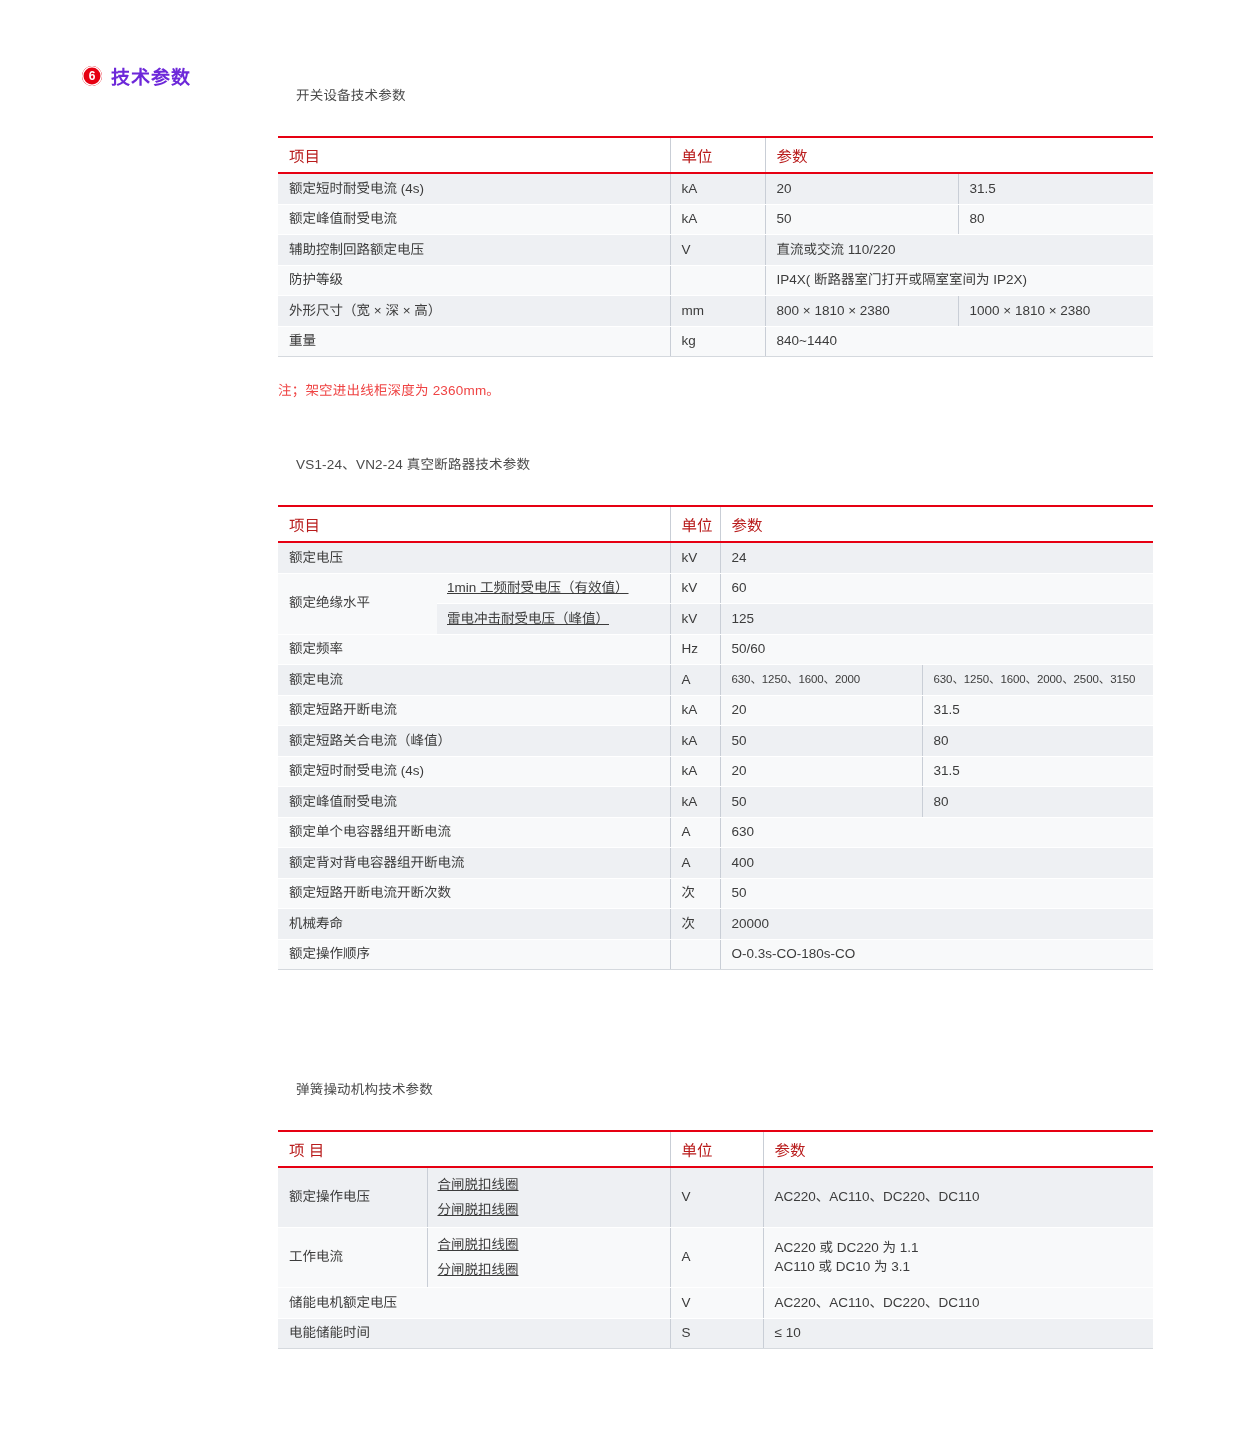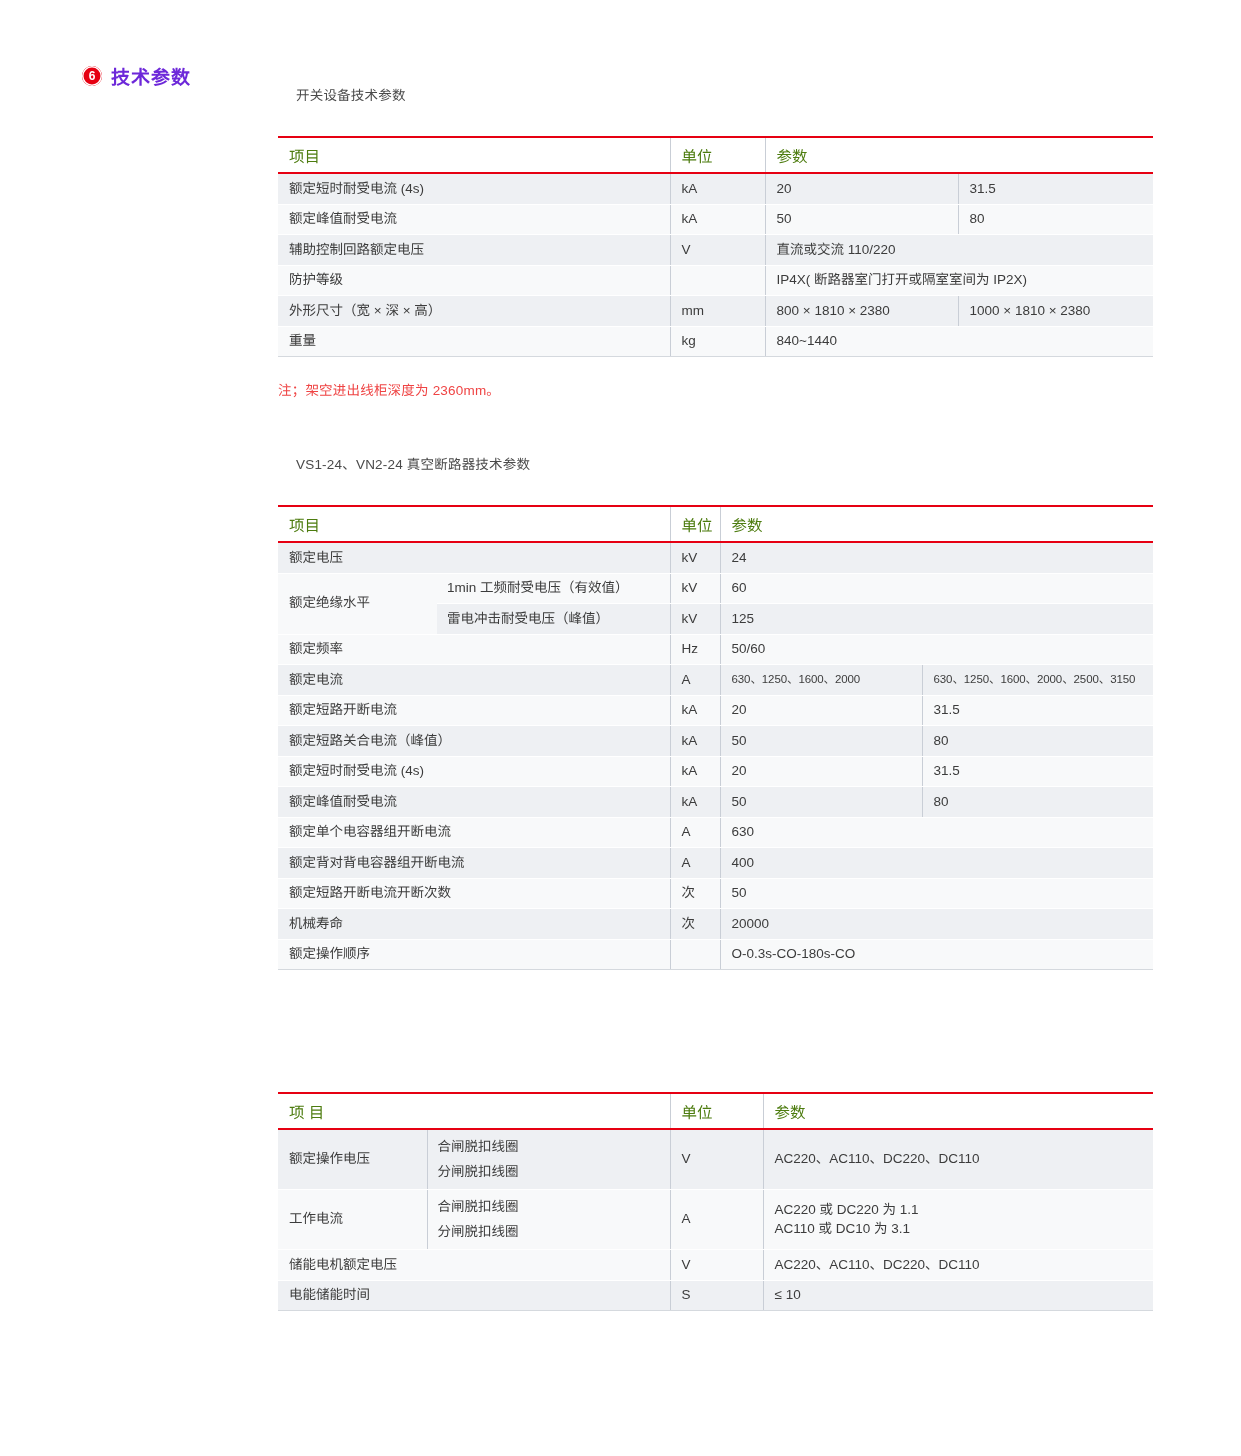--- a/index.html
+++ b/index.html
@@ -74,21 +74,21 @@
     padding: 0;
     margin: 0;
     vertical-align: middle;
     text-align: left;
     font-weight: normal;
   }
 
   
   table.spec thead th {
     font-size: 15.5px;
-    color: #4d7c0f;
+    color: #b91c1c;
     height: 34px;
     padding: 0 0 0 11px;
     background: #ffffff;
     border-top: 2px solid #e60012;
     border-bottom: 2px solid #e60012;
   }
 
   
   table.spec tbody td {
     height: 29.5px;
@@ -109,21 +109,21 @@
   .two-line { line-height: 1.45; }
 
   .note {
     font-size: 13.5px;
     color: #ef4444;
     letter-spacing: .2px;
   }
 
   .small-val { font-size: 11.5px; letter-spacing: -0.1px; }
 
-  .sub-cell { padding-left: 10px !important; }
+  .sub-cell { padding-left: 10px !important; text-decoration: underline; }
 </style>
 </head>
 <body>
 
 <div class="section-label">
   <span class="num-badge">6</span>
   <span class="section-title">技术参数</span>
 </div>
 
 <div class="content">
@@ -278,20 +278,21 @@
         <tr class="even">
           <td colspan="2">额定操作顺序</td>
           <td class="vsep"></td>
           <td class="vsep" colspan="2">O-0.3s-CO-180s-CO</td>
         </tr>
       </tbody>
     </table>
   </div>
 
   <div style="position:absolute; left:0; top:1060px;">
+    <div class="block-title">弹簧操动机构技术参数</div>
 
     <table class="spec" style="margin-top:32px;">
       <colgroup>
         <col style="width:149px;">
         <col style="width:243px;">
         <col style="width:93px;">
         <col style="width:390px;">
       </colgroup>
       <thead>
         <tr>

